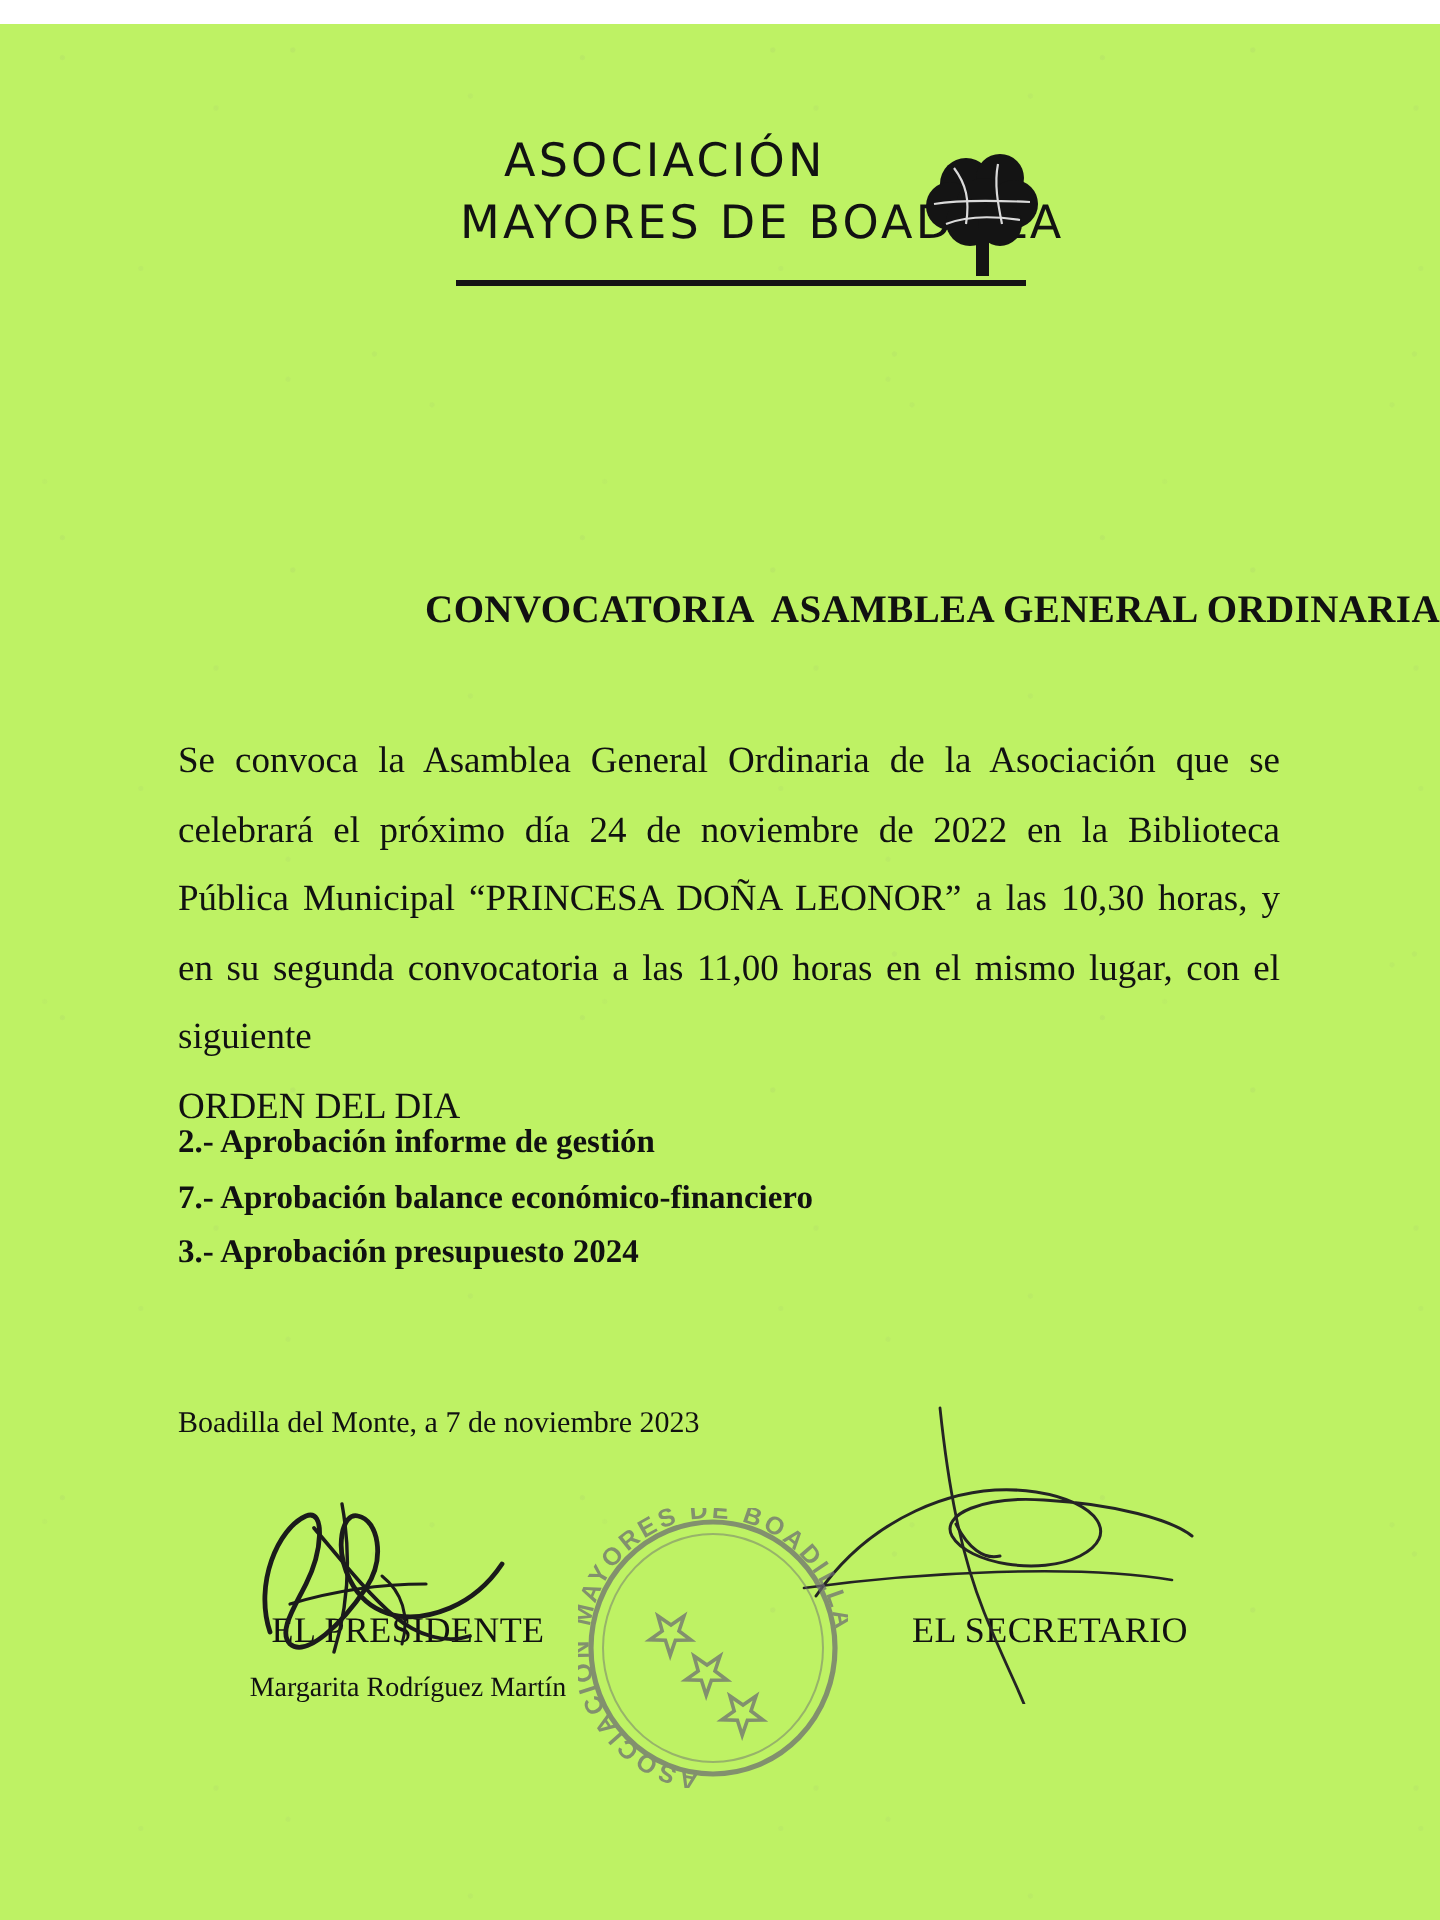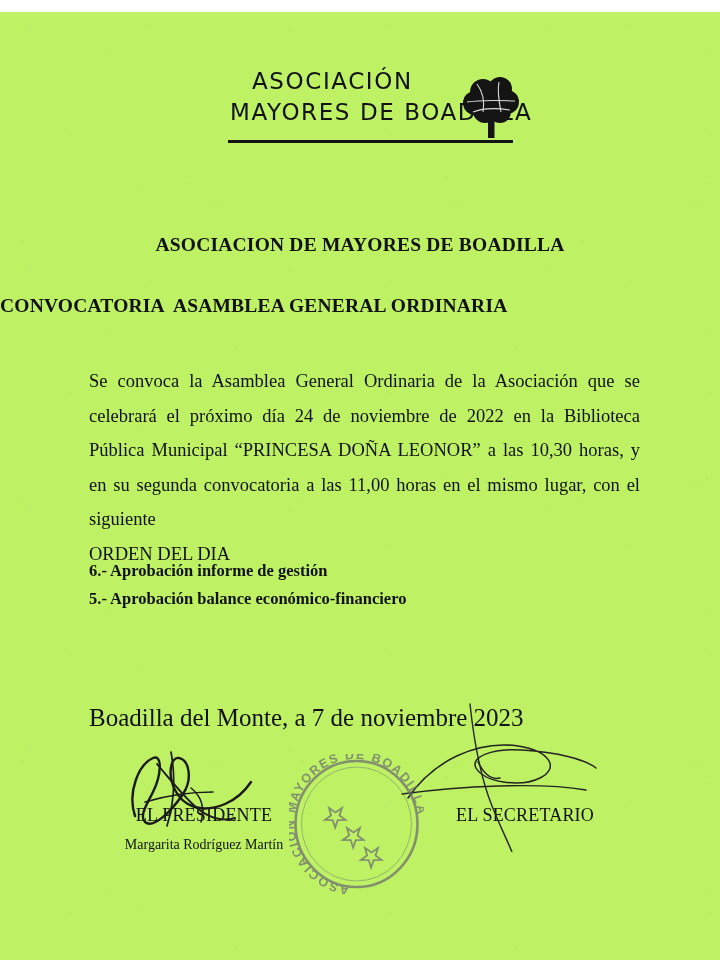--- a/index.html
+++ b/index.html
@@ -96,21 +96,21 @@
     font-weight: 700;
     font-size: 19.5px;
     letter-spacing: .2px;
   }
 
   .doc-subtitle {
     position: absolute;
     left: 0;
     right: 0;
     top: 283px;
-    text-align: left;
+    text-align: right;
     font-weight: 700;
     font-size: 19.5px;
     letter-spacing: .2px;
     white-space: pre;
   }
 
   
   .body-block {
     position: absolute;
     left: 89px;
@@ -133,21 +133,21 @@
     font-size: 16.5px;
     line-height: 27.5px;
   }
   .agenda-item { white-space: nowrap; }
 
   
   .place-date {
     position: absolute;
     left: 89px;
     top: 692px;
-    font-size: 25px;
+    font-size: 15px;
   }
 
   
   .signatures {
     position: absolute;
     left: 89px;
     top: 793px;
     width: 551px;
   }
   .sig-col {
@@ -226,32 +226,32 @@
     <g stroke="#fdfdfd" stroke-width="1.1" fill="none" opacity=".85">
       <path d="M22 14 C28 22, 30 30, 28 42"></path>
       <path d="M44 12 C42 22, 44 32, 46 42"></path>
       <path d="M12 32 C24 30, 38 30, 60 31"></path>
       <path d="M18 42 C28 38, 42 38, 55 40"></path>
     </g>
   </svg>
 
   <div class="logo-rule"></div>
 
-  <div class="doc-title">ASOCIACION DE MAYORES DE BOADILLA</div>
 
   <div class="doc-subtitle">CONVOCATORIA  ASAMBLEA GENERAL ORDINARIA</div>
 
   <div class="body-block">
     <p>Se convoca la Asamblea General Ordinaria de la Asociación que se celebrará el próximo día 24 de noviembre de 2022 en la Biblioteca Pública Municipal “PRINCESA DOÑA LEONOR” a las 10,30 horas, y en su segunda convocatoria a las 11,00 horas en el mismo lugar, con el siguiente</p>
     <p class="body-last-line">ORDEN DEL DIA</p>
   </div>
 
   <div class="agenda">
-    <div class="agenda-item">6.- Aprobación informe de gestión</div>
-    <div class="agenda-item">5.- Aprobación balance económico-financiero</div>
+    <div class="agenda-item">2.- Aprobación informe de gestión</div>
+    <div class="agenda-item">7.- Aprobación balance económico-financiero</div>
+    <div class="agenda-item">3.- Aprobación presupuesto 2024</div>
   </div>
 
   <div class="place-date">Boadilla del Monte, a 7 de noviembre 2023</div>
 
   <div class="signatures">
     <div class="sig-col sig-col-left">
       <div class="sig-role">EL PRESIDENTE</div>
       <div class="sig-name">Margarita Rodríguez Martín</div>
     </div>
     <div class="sig-col sig-col-right">

